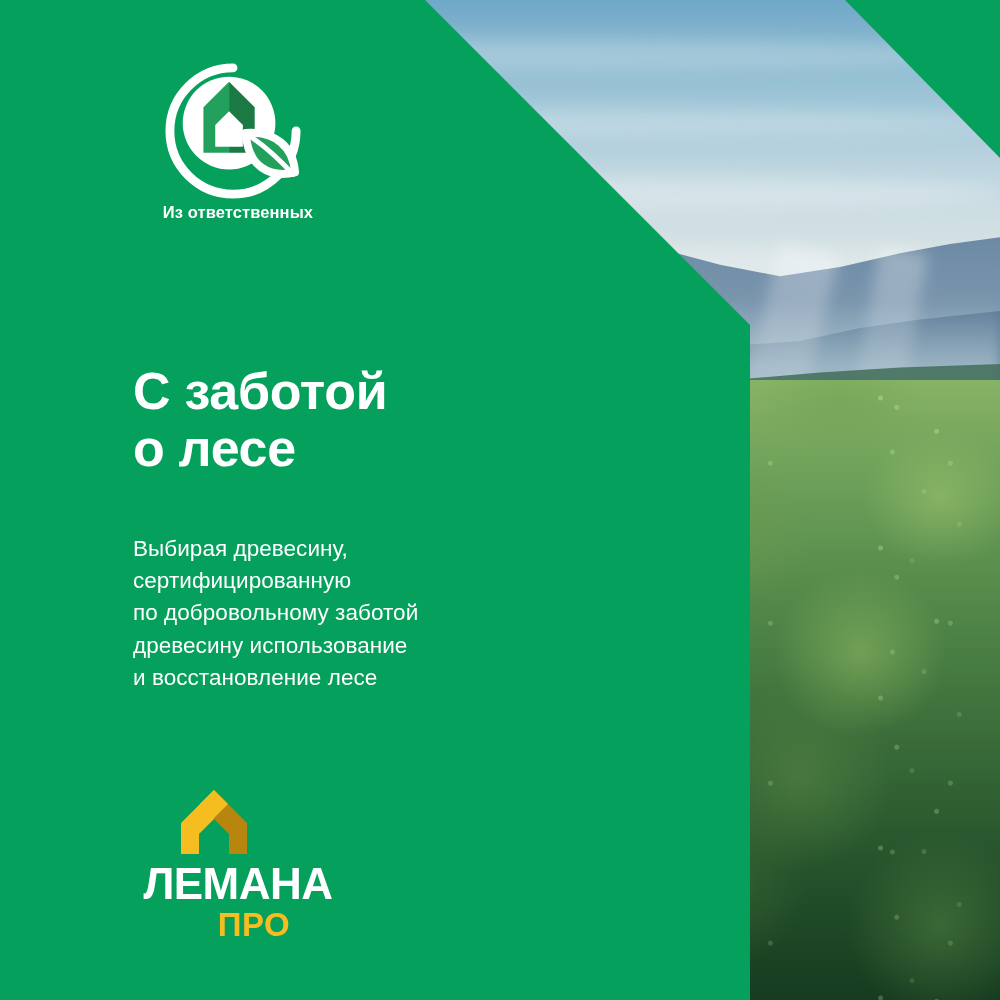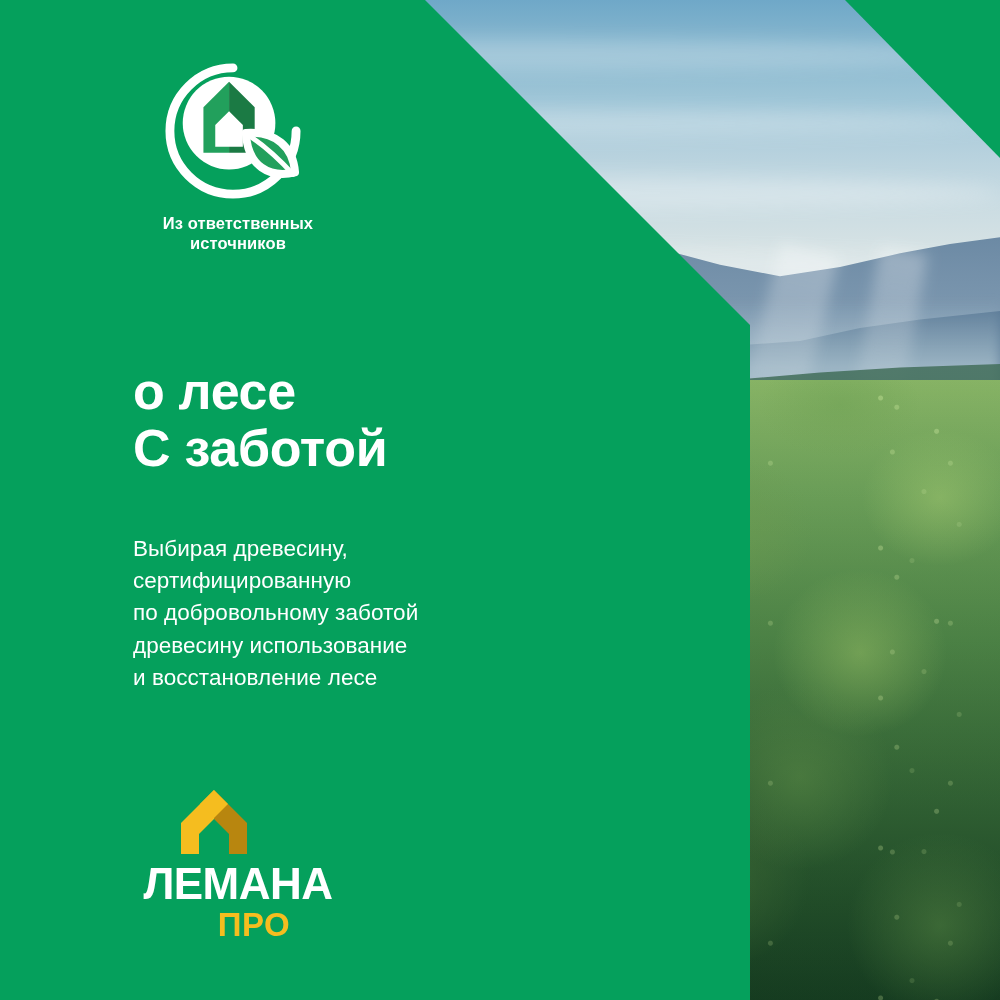--- a/index.html
+++ b/index.html
@@ -189,21 +189,21 @@
     top: 62px;
     width: 260px;
   }
   .eco-mark {
     width: 138px;
     height: 138px;
     margin-left: 32px;
     display: block;
   }
   .eco-caption {
-    margin-top: 13px;
+    margin-top: 2px;
     color: #ffffff;
     font-weight: 700;
     font-size: 16.5px;
     line-height: 1.24;
     letter-spacing: .1px;
     text-align: center;
     width: 212px;
   }
   .eco-caption span { display: block; }
 
@@ -307,27 +307,26 @@
 
         <path d="M66 20 L92 46 L92 92 L66 92 Z" fill="#1b7a44"></path>
 
         <path d="M66 50 L52 64 L52 86 L80 86 L80 64 Z" fill="#ffffff"></path>
 
         <path d="M83 72 C113 70 131 86 133 112 C107 118 85 106 83 72 Z" fill="#22a05c" stroke="#ffffff" stroke-width="8" stroke-linejoin="round"></path>
         <path d="M85 74 C104 86 118 100 131 114" fill="none" stroke="#ffffff" stroke-width="5" stroke-linecap="round"></path>
       </svg>
       <div class="eco-caption">
         <span>Из ответственных</span>
-        <span>источников</span>
       </div>
     </div>
 
     <h1 class="headline">
+      <span>С заботой</span>
       <span>о лесе</span>
-      <span>С заботой</span>
     </h1>
 
     <div class="body-copy">
       <span>Выбирая древесину,</span>
       <span>сертифицированную</span>
       <span>по добровольному заботой</span>
       <span>древесину использование</span>
       <span>и восстановление лесе</span>
     </div>
 

